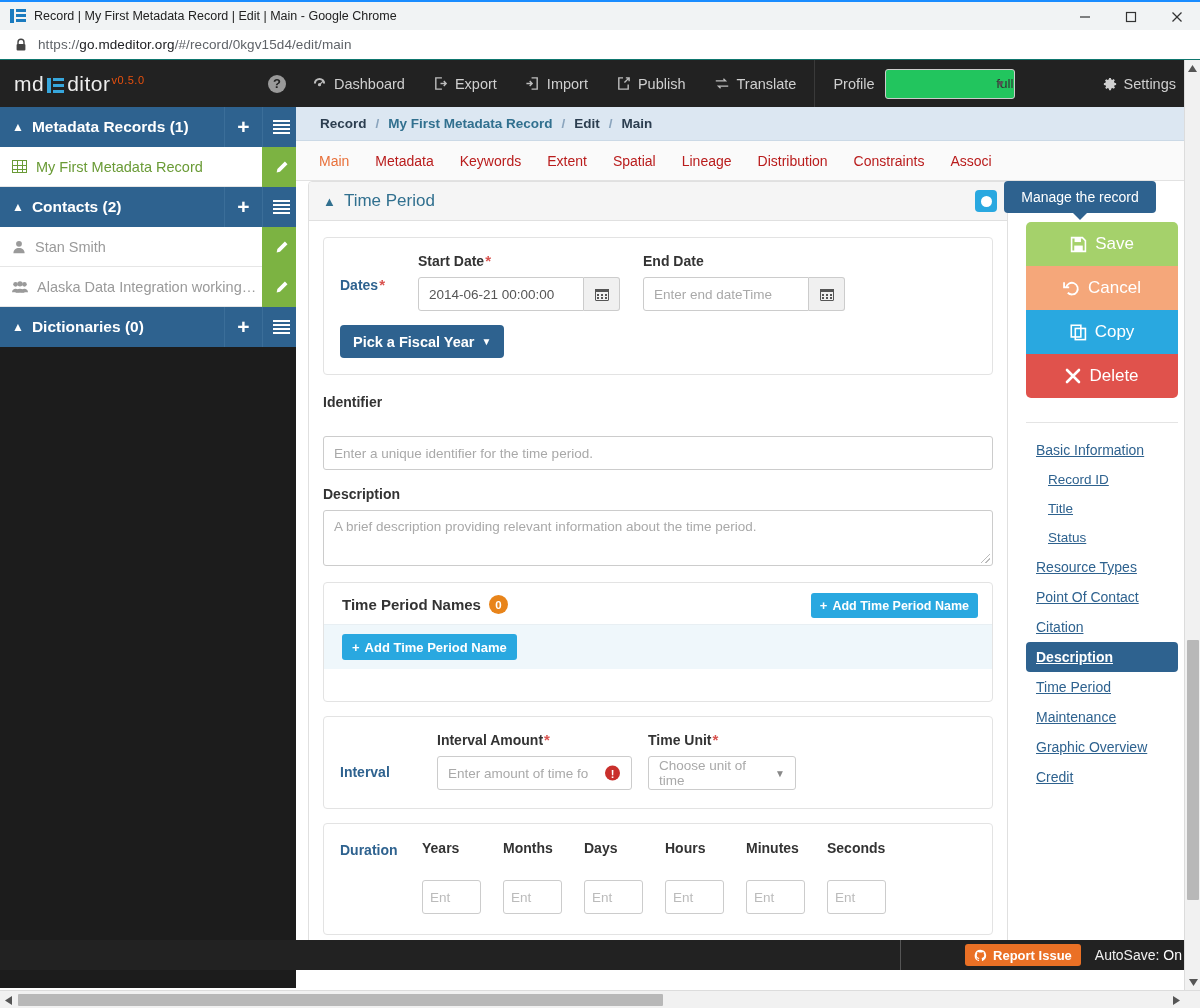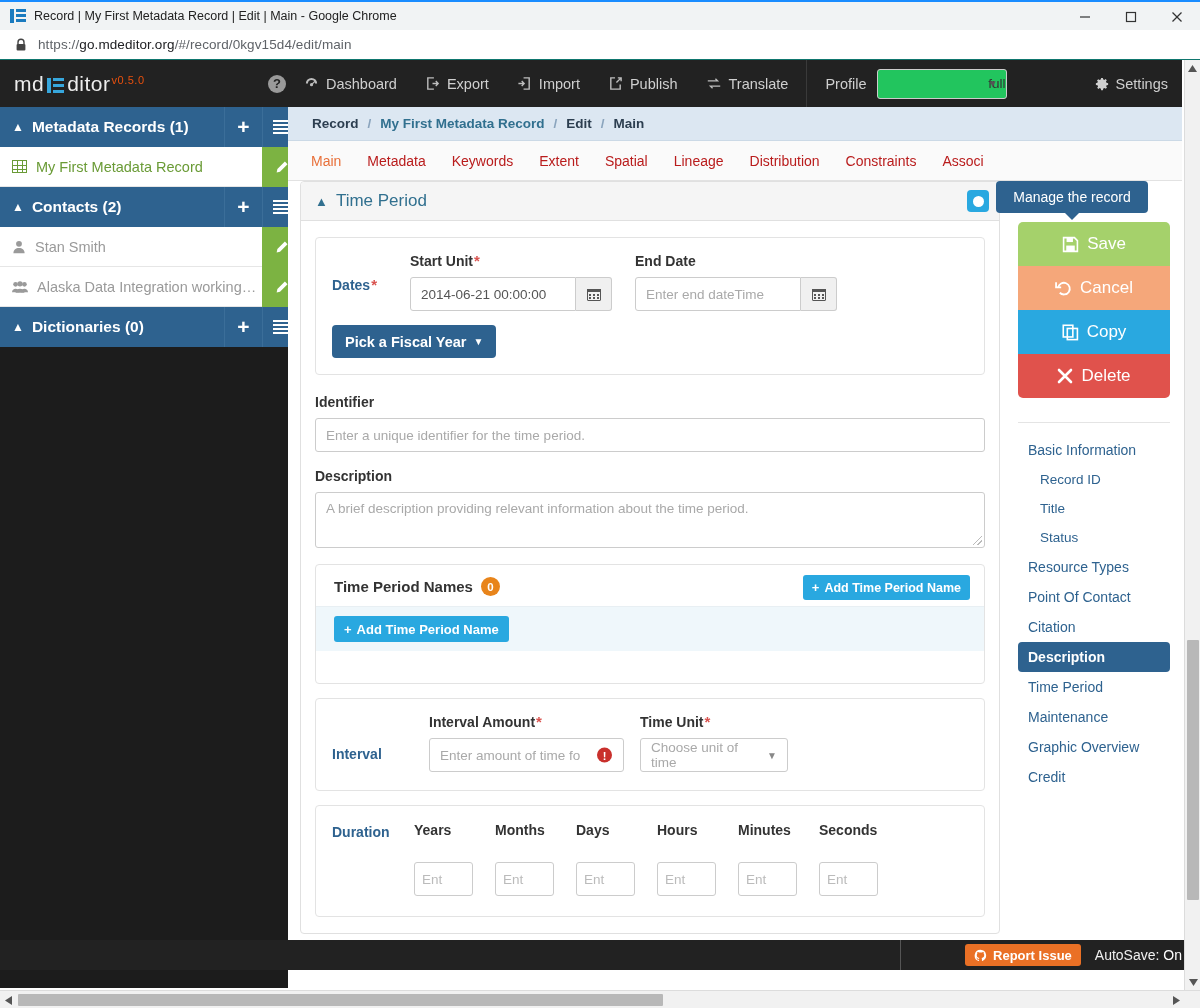--- a/index.html
+++ b/index.html
@@ -96,21 +96,21 @@
   .grid-icon { width:15px; height:13px; border:1.6px solid #6a9b36; position:relative; }
   .grid-icon i { position:absolute; background:#6a9b36; }
   .grid-icon i.h { left:0; width:100%; height:1.3px; }
   .grid-icon i.v { top:0; height:100%; width:1.3px; }
 
   
   .mid-scroll { position:absolute; left:300px; top:47px; width:6px; height:881px; background:#f0f0f0; }
   .mid-scroll .thumb { position:absolute; left:0; top:0; width:6px; height:56px; background:#cdd8e3; }
 
   
-  .main { position:absolute; left:288px; top:0; width:894px; height:928px; background:#fff; }
+  .main { position:absolute; left:296px; top:0; width:894px; height:928px; background:#fff; }
 
   .topnav {
     height:47px; background:#222; display:flex; align-items:center; color:#c9c9c9;
   }
   .topnav .nav-item {
     display:flex; align-items:center; gap:7px; font-size:14.5px; color:#cfcfcf;
     padding:0 14px; height:47px; white-space:nowrap;
   }
   .topnav .nav-item:first-child { padding-left:16px; }
   .topnav .divider { width:1px; height:47px; background:#3a3a3a; margin:0 4px;}
@@ -258,21 +258,21 @@
     height:44px; display:flex; align-items:center; justify-content:center; gap:8px;
     color:#fff; font-size:17px;
   }
   .mbtn.save { background:#a5d16b; }
   .mbtn.cancel { background:#f5a77a; }
   .mbtn.copy { background:#29a8e0; }
   .mbtn.del { background:#e0524c; }
   .mbtn svg { display:block; }
 
   .navlist { margin-top:24px; border-top:1px solid #e4e4e4; padding-top:12px; }
-  .navlink { font-size:14px; color:#2e628f; padding:7px 0 7px 10px; }
+  .navlink { font-size:14px; color:#2e628f; padding:7px 0 7px 10px;text-decoration:underline; }
   .navlink.sub { padding-left:22px; font-size:13.5px; }
   .navlink.active {
     background:#2e628f; color:#fff; border-radius:4px; font-weight:bold; padding-left:10px;
   }
 
   
   .statusbar {
     position:absolute; left:0; bottom:18px; width:1200px; height:30px; background:#222;
     display:flex; align-items:center; justify-content:flex-end; padding-right:18px; gap:14px;
   }
@@ -549,21 +549,21 @@
             <div class="panel-body">
 
               <div class="sub-box">
                 <div style="display:flex; align-items:flex-start;">
                   <div style="width:78px; padding-top:24px;">
                     <span class="blue-lbl req">Dates</span>
                   </div>
                   <div>
                     <div style="display:flex; gap:23px;">
                       <div>
-                        <div style="margin-bottom:7px;"><span class="flabel req">Start Unit</span></div>
+                        <div style="margin-bottom:7px;"><span class="flabel req">Start Date</span></div>
                         <div class="input-group" style="width:202px;">
                           <div class="inp">2014-06-21 00:00:00</div>
                           <div class="addon">
                             <span class="cal-icon">
                               <span class="frame"></span>
                                 <span class="top"></span>
                               <span class="p" style="left:2px;top:7px"></span>
                                 <span class="p" style="left:6px;top:7px"></span>
                                 <span class="p" style="left:10px;top:7px"></span>
                               <span class="p" style="left:2px;top:10px"></span>
@@ -594,21 +594,21 @@
                     </div>
                   </div>
                 </div>
                 <div class="btn-fiscal">
                   <span>Pick a Fiscal Year</span>
                   <span class="car">▼</span>
                 </div>
               </div>
 
               <div style="margin-top:18px;">
-                <div style="margin-bottom:7px;"><span class="flabel">Identifier</span></div>
+                <div style="margin-bottom:25px;"><span class="flabel">Identifier</span></div>
                 <div class="inp ph">Enter a unique identifier for the time period.</div>
               </div>
 
               <div style="margin-top:15px;">
                 <div style="margin-bottom:7px;"><span class="flabel">Description</span></div>
                 <div class="txtarea">
                   <span>A brief description providing relevant information about the time period.</span>
                   <span class="grip"></span>
                 </div>
               </div>

